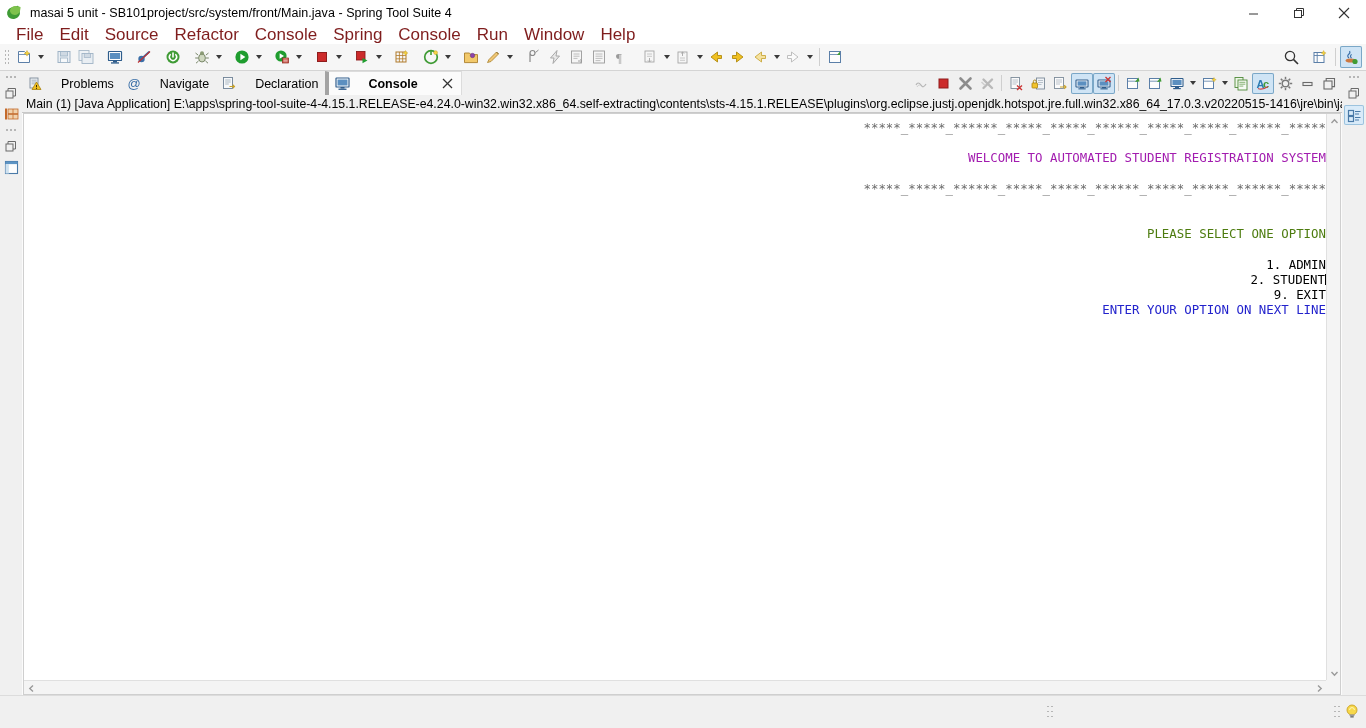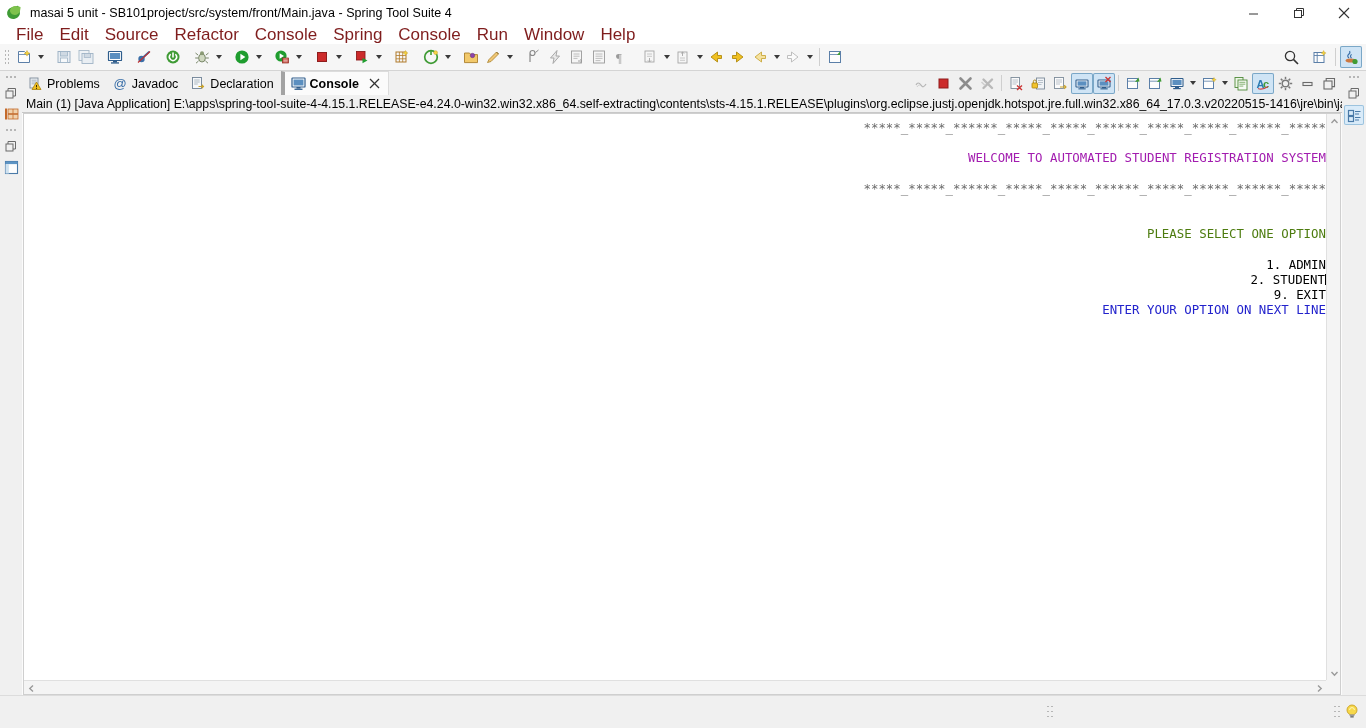--- a/index.html
+++ b/index.html
@@ -120,21 +120,21 @@
   .panel {
     position: absolute; left: 22px; top: 71px; width: 1320px; height: 625px;
     background: #fbfbfb;
   }
   .tabstrip {
     position: absolute; left: 0; top: 0; width: 1320px; height: 24px;
     background: #f0f0f0; display: flex; align-items: flex-end;
   }
   .tab {
     height: 23px; display: flex; align-items: center; padding: 0 7px 0 6px;
-    font-size: 12.5px; color: #000; white-space: nowrap; gap: 4px;
+    font-size: 12.5px; color: #000; white-space: nowrap; gap: 18px;
     box-sizing: border-box;
   }
   .tab.selected {
     background: #fbfbfb; border-top: 1px solid #dcdcdc;
     border-left: 4px solid #a3a3a3; border-right: 1px solid #dcdcdc;
     border-bottom: none; height: 24px; font-weight: bold;
   }
   .tab .tabclose {
     margin-left: 5px; width: 13px; height: 13px; color: #333;
     display: flex; align-items: center; justify-content: center;
@@ -605,21 +605,21 @@
         </span>
         <span>Problems</span>
       </div>
 
       <div class="tab">
         <span>
           <svg width="15" height="15" viewBox="0 0 15 15">
             <text x="0.5" y="12" font-size="13" fill="#3a6fa8" font-family="sans-serif">@</text>
           </svg>
         </span>
-        <span>Javadoc</span>
+        <span>Navigate</span>
       </div>
 
       <div class="tab">
         <span>
           <svg width="15" height="15" viewBox="0 0 15 15">
             <rect x="1.5" y="1.5" width="9" height="11" fill="#f6f8fa" stroke="#6f8296" stroke-width="0.9"></rect>
             <path d="M3.2 4 h5.5 M3.2 6 h5.5 M3.2 8 h3.6" stroke="#9aa7b4" stroke-width="0.8"></path>
             <path d="M7.5 10.5 h5 m-1.8 -1.8 1.8 1.8 -1.8 1.8" fill="none" stroke="#c9a227" stroke-width="1.1"></path>
           </svg>
         </span>

